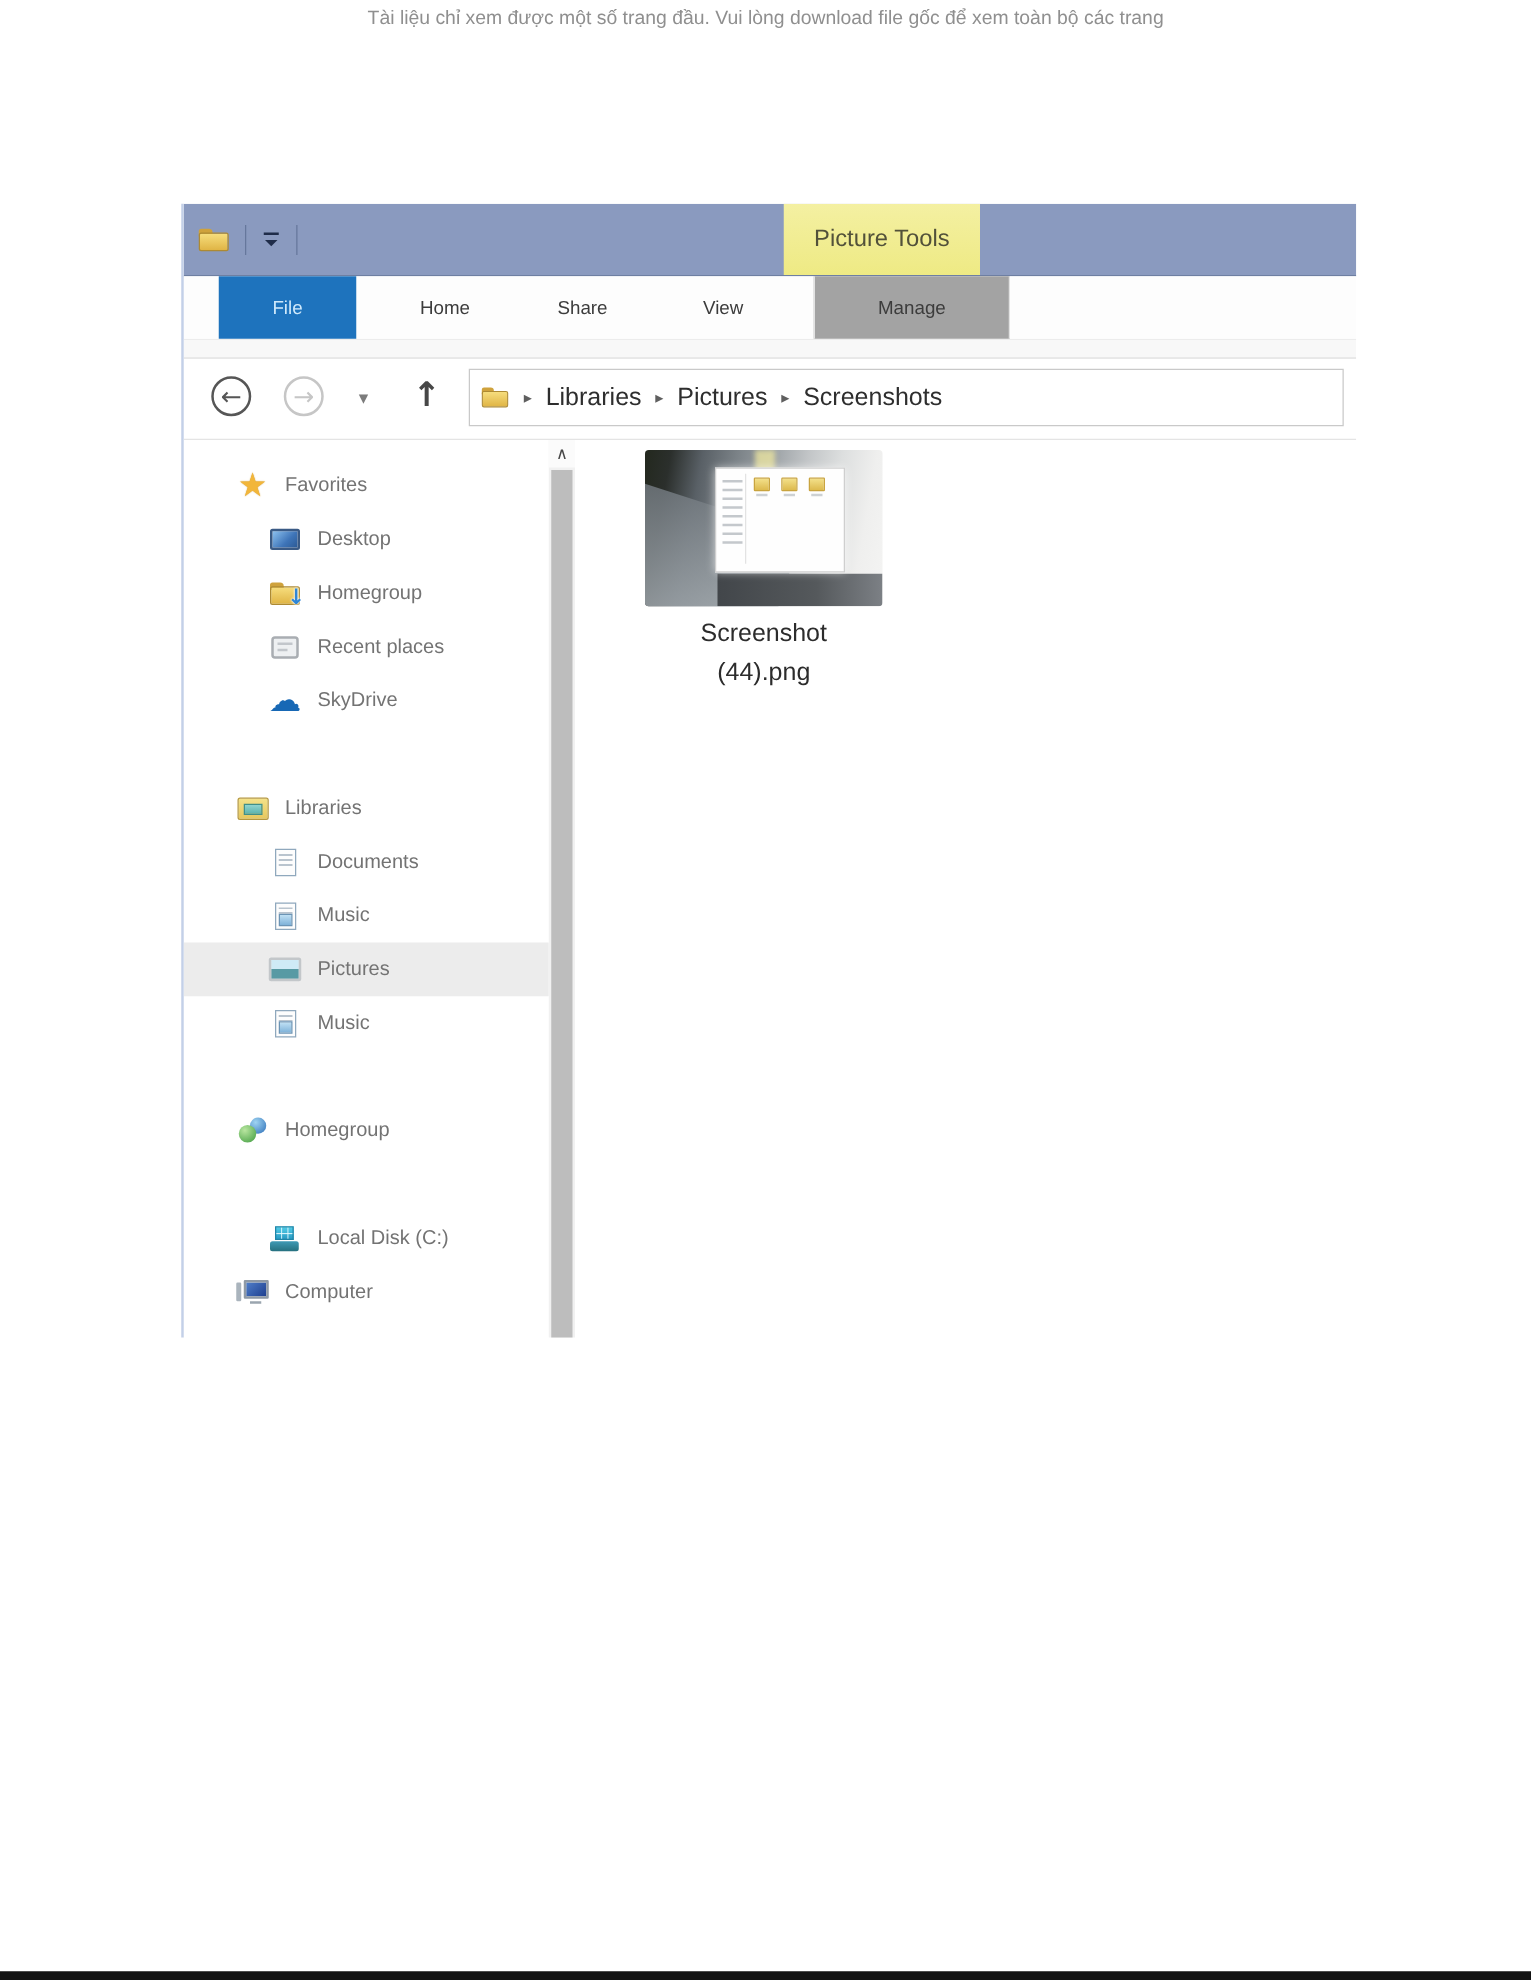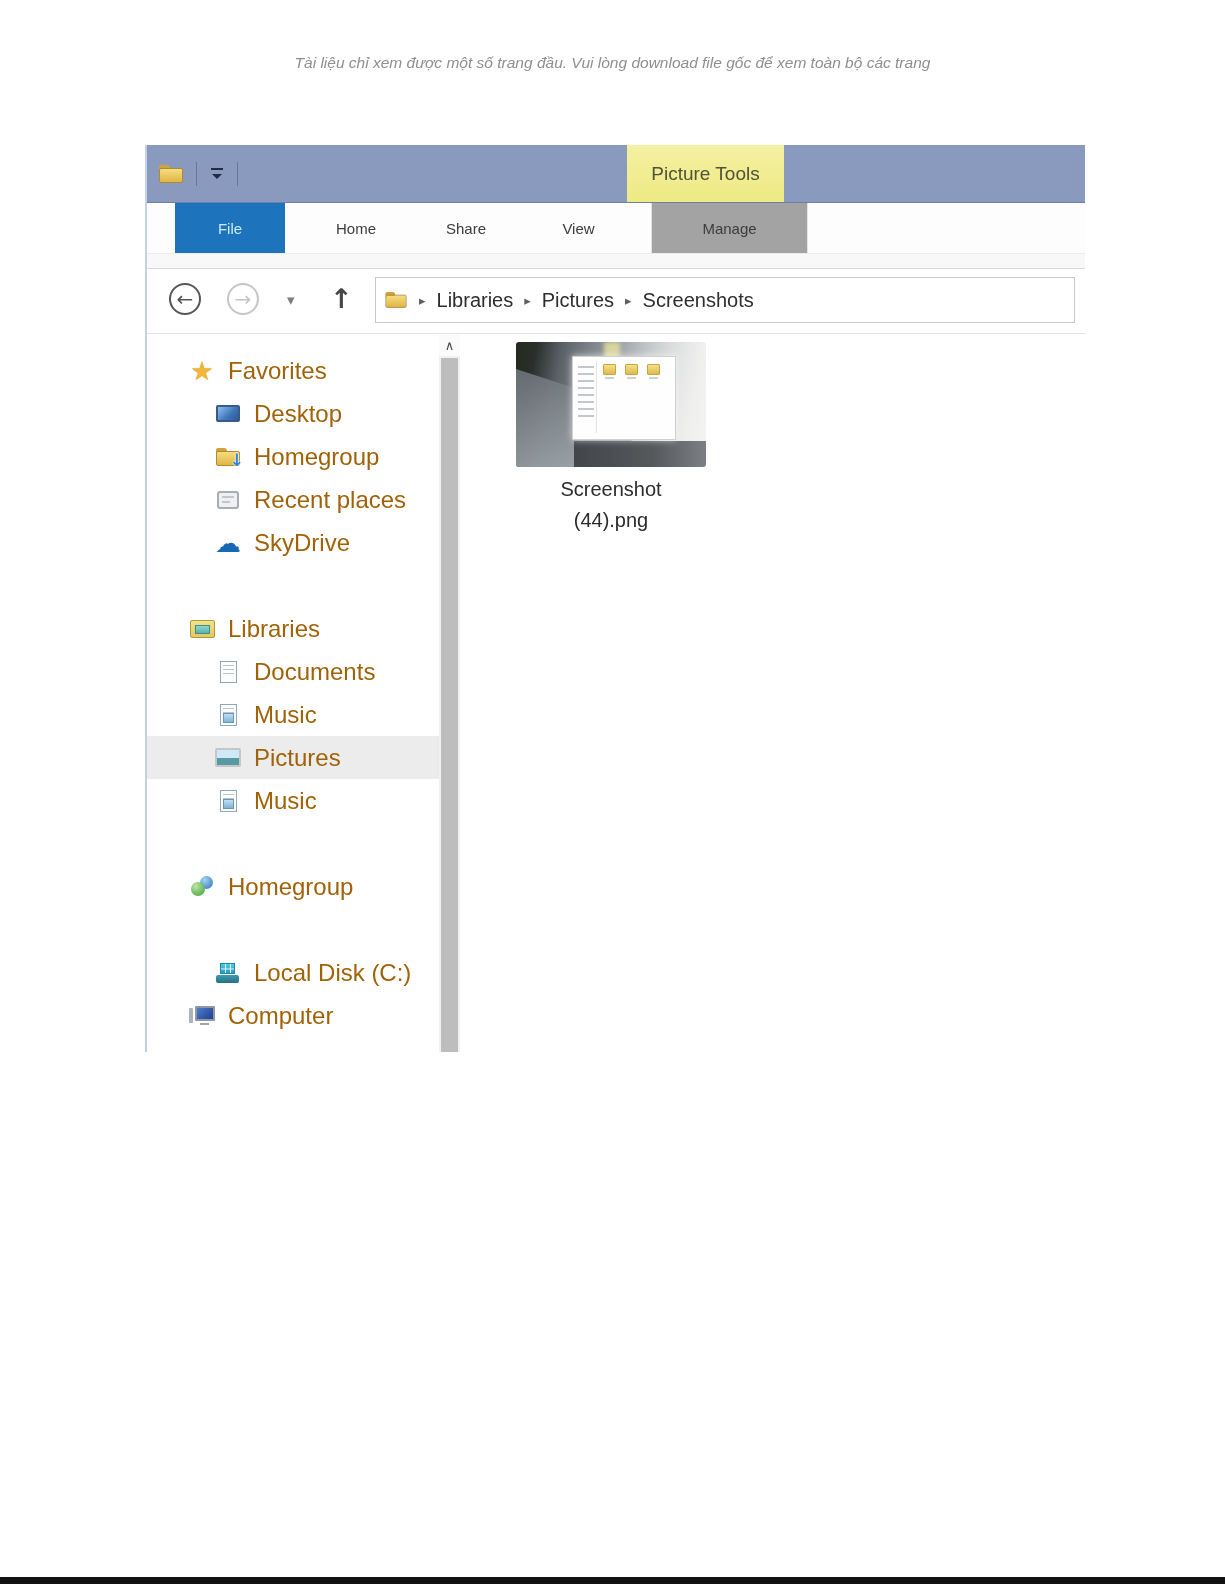--- a/index.html
+++ b/index.html
@@ -1,22 +1,22 @@
 <!DOCTYPE html>
 <html style="--titlebar_bg: #8a9abf; --file_tab_bg: #1e73bd; --contextual_tab_bg: #eeea84; --selected_bg: #ececec; --window_border: #c3d0e8;"><head>
 <meta charset="utf-8">
 <style>
   html,body{margin:0;padding:0;}
   body{width:1225px;height:1585px;position:relative;background:#fff;overflow:hidden;
        font-family:"Liberation Sans",sans-serif;}
-  .notice{position:absolute;top:6px;left:0;width:100%;text-align:center;font-style:italic;
-          color:#8f8f8f;font-size:15.5px;margin-top:48px;}
-
-  
-  .window{position:absolute;left:145px;top:145px;width:940px;height:907px;background:#fff;
+  .notice{position:absolute;top:6px;left:0;width:100%;text-align:center;
+          color:#8f8f8f;font-size:15.5px;}
+
+  
+  .window{position:absolute;left:145px;top:163px;width:940px;height:907px;background:#fff;
           border-left:2px solid var(--window_border,#c3d0e8);box-sizing:border-box;overflow:hidden;}
 
   
   .titlebar{position:relative;height:57px;background:var(--titlebar_bg,#8a9abf);
             border-bottom:1px solid #6e7fa2;display:flex;align-items:center;padding-left:12px;}
   .tsep{width:1px;height:24px;background:#66779c;margin:0 13px;}
   .iqat{position:relative;width:14px;height:12px;}
   .iqat::before{content:"";position:absolute;top:0;left:1px;right:1px;height:2.5px;background:#1f2c49;}
   .iqat::after{content:"";position:absolute;top:6px;left:2px;border-left:5px solid transparent;
                border-right:5px solid transparent;border-top:5.5px solid #1f2c49;}
@@ -58,21 +58,21 @@
   .csep{font-size:13px;color:#5f5f5f;margin:0 11px;font-family:"DejaVu Sans",sans-serif;}
 
   
   .main{position:relative;height:722px;background:#fff;}
   .sidebar{position:absolute;left:0;top:0;width:292px;height:100%;padding-top:15px;box-sizing:border-box;}
   .row{height:43px;display:flex;align-items:center;}
   .row.group{padding-left:40px;}
   .row.child{padding-left:66px;}
   .row.selected{background:var(--selected_bg,#ececec);}
   .ic{width:30px;display:flex;justify-content:center;align-items:center;margin-right:11px;flex:none;}
-  .lbl{font-size:24px;color:#a16207;white-space:nowrap;}
+  .lbl{font-size:16px;color:#737373;white-space:nowrap;}
   .glyphicon{font-family:"DejaVu Sans",sans-serif;line-height:1;}
 
   .istar{font-size:26px;color:#f2b63a;text-shadow:0 0 1px #c78f22;}
   .idesktop{width:24px;height:17px;border:2px solid #3a5a85;border-radius:2px;box-sizing:border-box;
             background:linear-gradient(135deg,#8cc1ef 0%,#3e74b8 60%,#2c5a95 100%);position:relative;}
   .idownloads{position:relative;width:24px;height:18px;}
   .idownloads .ar{position:absolute;right:-4px;bottom:-4px;color:#2f86d6;font-weight:bold;font-size:17px;
                   text-shadow:0 0 2px #fff,0 0 2px #fff;font-family:"DejaVu Sans",sans-serif;}
   .irecent{width:22px;height:18px;border:2px solid #a9adb2;background:#eef0f2;border-radius:3px;
            position:relative;box-sizing:border-box;}

